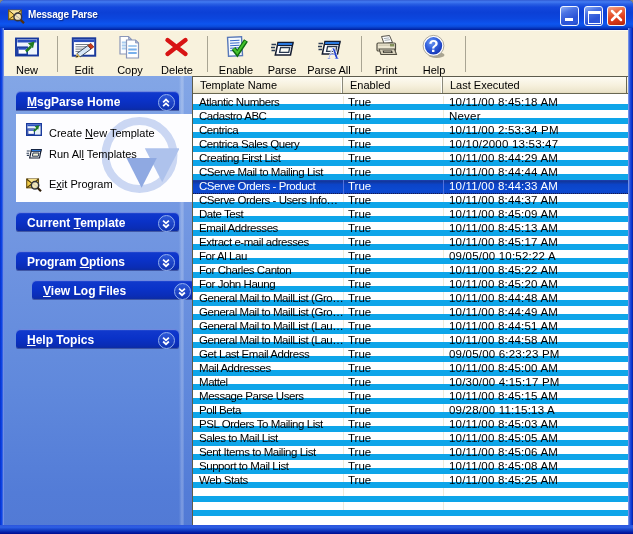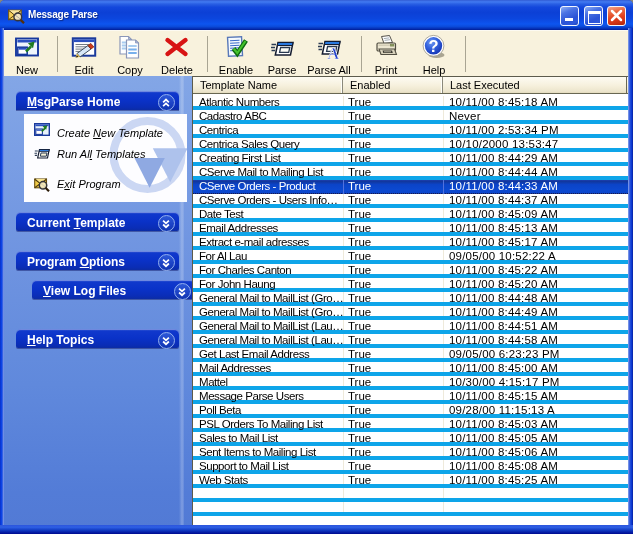--- a/index.html
+++ b/index.html
@@ -37,28 +37,28 @@
 color:#fff;font-size:12px;font-weight:bold;line-height:23px;padding-left:11px;box-shadow:inset 0 1px 0 rgba(255,255,255,.3), 0 1px 0 rgba(20,30,110,.5);}
 .pbar u{text-decoration-thickness:1px;}
 .chev{position:absolute;right:4px;top:3px;width:17px;height:17px;border-radius:50%;border:1.5px solid #93b0ee;
 background:linear-gradient(180deg,#2e59d8 0%,#1b41c4 60%,#1136b0 100%);}
 .chev svg{display:block;}
 #bar1{top:15px;border-radius:5px 5px 0 0;}
 #bar2{top:136px;}
 #bar3{top:175px;}
 #bar4{top:204px;margin-left:16px;}
 #bar5{top:253px;}
-#wbox{position:absolute;left:20px;top:38px;width:163px;height:88px;background:#fdfdff;overflow:hidden;font-style:italic;}
+#wbox{position:absolute;left:12px;top:38px;width:177px;height:88px;background:#fdfdff;overflow:hidden;}
 .pitem{position:absolute;left:33px;font-size:11px;color:#000;white-space:nowrap;}
 .picon{position:absolute;left:10px;width:16px;height:16px;}
 
 #lhead{position:absolute;left:0;top:0;right:0;height:17px;border-bottom:1px solid #686752;background:linear-gradient(180deg,#fdfbf2 0%,#f6f0dc 55%,#ece5cc 90%,#e2dabc 100%);}
 .hcell{position:absolute;top:0;height:16px;font-size:11px;color:#000;line-height:16px;padding-left:7px;border-right:1px solid #8a887a;box-shadow:inset -1px 0 0 #fffef8;}
 #rows{position:absolute;left:0;top:19px;right:0;}
-.row{position:relative;height:14px;border-bottom:4px solid #0ea5e9;font-size:11.5px;color:#000;white-space:nowrap;}
+.row{position:relative;height:14px;border-bottom:6px solid #0ea5e9;font-size:11.5px;color:#000;white-space:nowrap;}
 .row span{position:absolute;top:0px;line-height:13px;}
 .c1{left:6px;width:146px;overflow:hidden;letter-spacing:-0.45px;} .c2{left:155px;} .c3{left:256px;letter-spacing:0.2px;}
 .vline{position:absolute;top:19px;width:1px;height:419px;background:#eeeadb;}
 .sel{background:linear-gradient(180deg,#1c3fae 0%,#12379e 12%,#0b44c8 35%,#0c49d0 75%,#0b46cc 100%);color:#fff;border-bottom:1px dotted #101c56;}
 .sel .c2:before,.sel .c3:before{content:"";position:absolute;top:0;height:14px;width:1px;background:#5272dc;}
 .sel .c2:before{left:-5px;}.sel .c3:before{left:-6px;}
 </style></head>
 <body>
 <div id="win">
 <div id="title">

